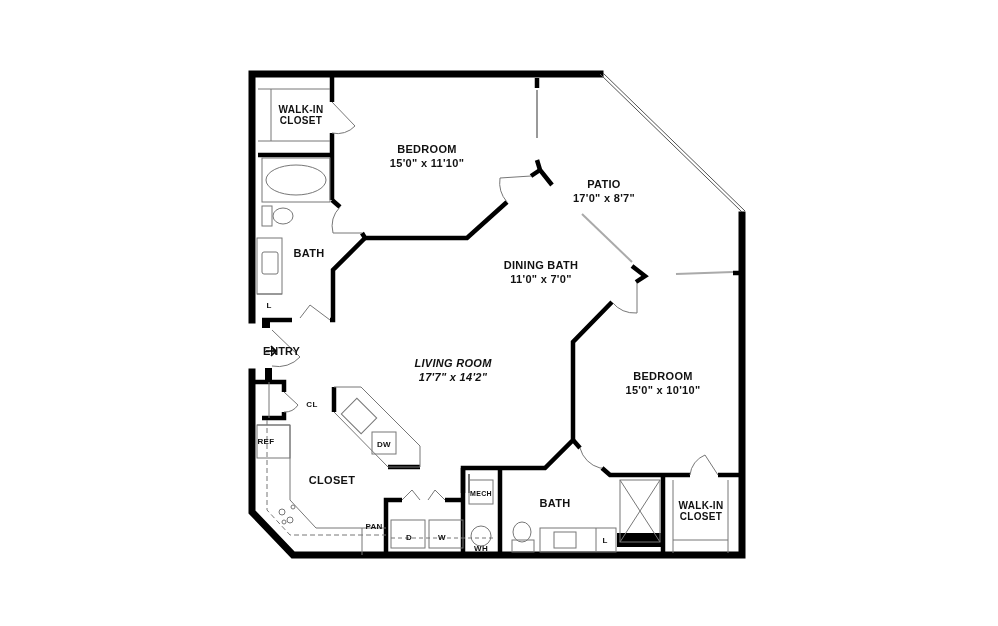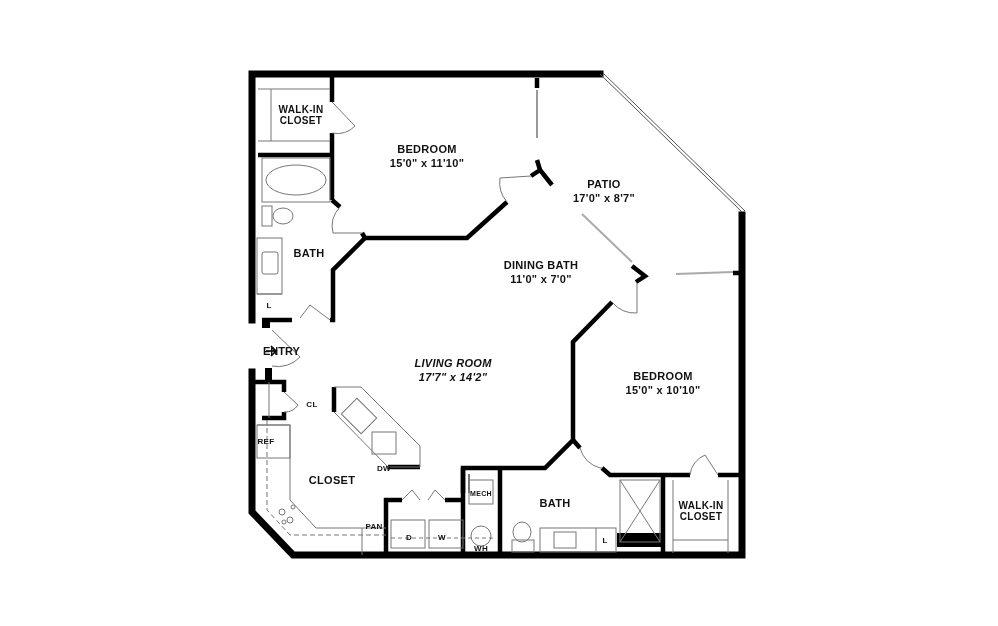--- a/index.html
+++ b/index.html
@@ -198,21 +198,21 @@
 </div>
 
 <div class="lbl small" style="left:701px;top:500px;">
   <span>WALK-IN</span><br>
   <span>CLOSET</span>
 </div>
 
 <div class="lbl tiny" style="left:269px;top:299px;">L</div>
 <div class="lbl tiny" style="left:276px;top:398px;margin-left:36px;">CL</div>
 <div class="lbl tiny" style="left:266px;top:435px;">REF</div>
-<div class="lbl tiny" style="left:384px;top:438px;margin-top:24px;">DW</div>
+<div class="lbl tiny" style="left:384px;top:438px;">DW</div>
 <div class="lbl tiny" style="left:374px;top:520px;">PAN</div>
 <div class="lbl tiny" style="left:409px;top:531px;">D</div>
 <div class="lbl tiny" style="left:442px;top:531px;">W</div>
 <div class="lbl tiny" style="left:481px;top:542px;">WH</div>
 <div class="lbl tiny" style="left:481px;top:487px;font-size:7px;">MECH</div>
 <div class="lbl tiny" style="left:605px;top:534px;">L</div>
 
 <div class="entry" style="left:227px;top:345px;margin-left:36px;">
   <span>ENTRY</span>
 </div>

